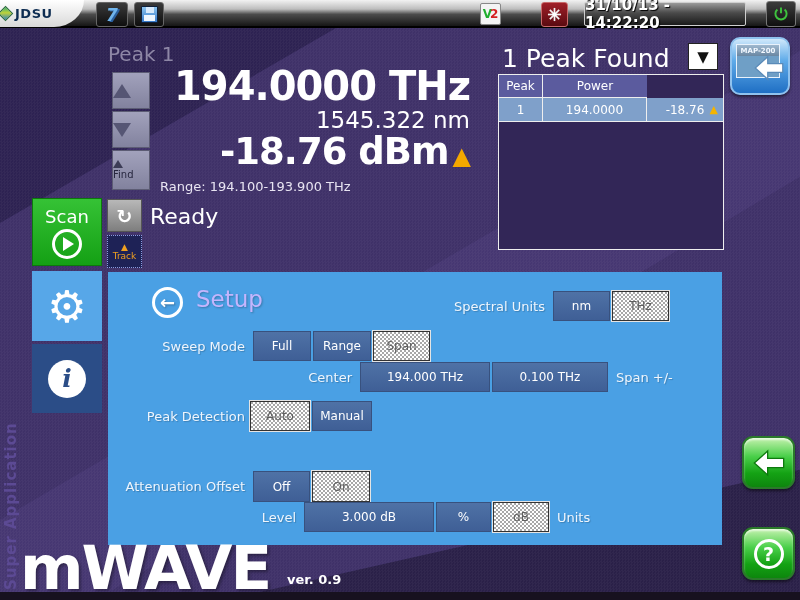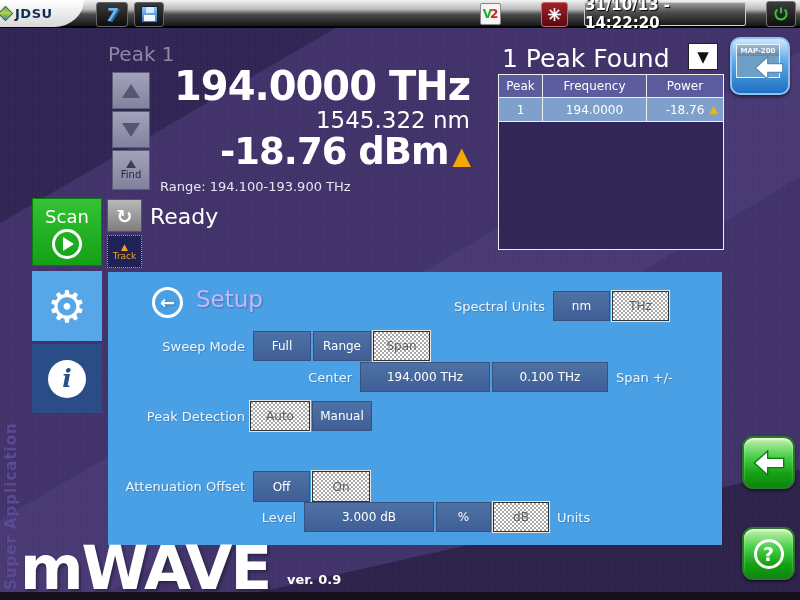--- a/index.html
+++ b/index.html
@@ -46,21 +46,21 @@
     background:linear-gradient(180deg,#9a9a9a 0%,#4a4a4a 45%,#1a1a1a 100%);
     border:1px solid #cfcfcf;border-radius:2px;color:#fff;font-weight:bold;font-size:15px;
     display:flex;align-items:center;justify-content:center;text-shadow:1px 1px 1px #000;}
   .pwrbtn{position:absolute;left:766px;top:1px;width:30px;height:26px;border:1px solid #777;
     border-radius:3px;background:linear-gradient(180deg,#3c3c3c,#101010);
     display:flex;align-items:center;justify-content:center;}
 
   
   .peak-title{left:108px;top:42px;font-size:20px;color:#8e87a6;}
   .sq-btn{width:38px;height:37px;background:linear-gradient(180deg,#a2a2bc,#82829e);
-    border:1px solid #5c5c74;display:flex;align-items:center;justify-content:center;flex-direction:column;}
+    border:1px solid #5c5c74;display:flex;justify-content:center;flex-direction:column;}
   .tri-up{width:0;height:0;border-left:9px solid transparent;border-right:9px solid transparent;
     border-bottom:14px solid #565674;}
   .tri-down{width:0;height:0;border-left:9px solid transparent;border-right:9px solid transparent;
     border-top:14px solid #565674;}
   .tri-sm{width:0;height:0;border-left:5px solid transparent;border-right:5px solid transparent;
     border-bottom:8px solid #3c3c56;}
   .find-lbl{font-size:10px;color:#26263e;margin-top:1px;}
   .readout{left:170px;top:66px;width:300px;text-align:right;color:#fff;line-height:1.04;}
   .freq{font-size:40px;font-weight:bold;letter-spacing:-1px;}
   .wl{font-size:23px;margin-top:1px;}
@@ -208,21 +208,20 @@
   </div>
   <div class="z range">Range: 194.100-193.900 THz</div>
 
   <div class="z pf-title">1 Peak Found</div>
   <div class="z ddbox">
     <span>▼</span>
   </div>
   <div class="z ptable">
     <div class="prow phead">
       <div class="pcell">Peak</div>
-      <div class="pcell">Frequency</div>
       <div class="pcell">Power</div>
     </div>
     <div class="prow pdata">
       <div class="pcell">1</div>
       <div class="pcell">194.0000</div>
       <div class="pcell">
         <span>-18.76</span>
         <span class="warn-sm">▲</span>
       </div>
     </div>

